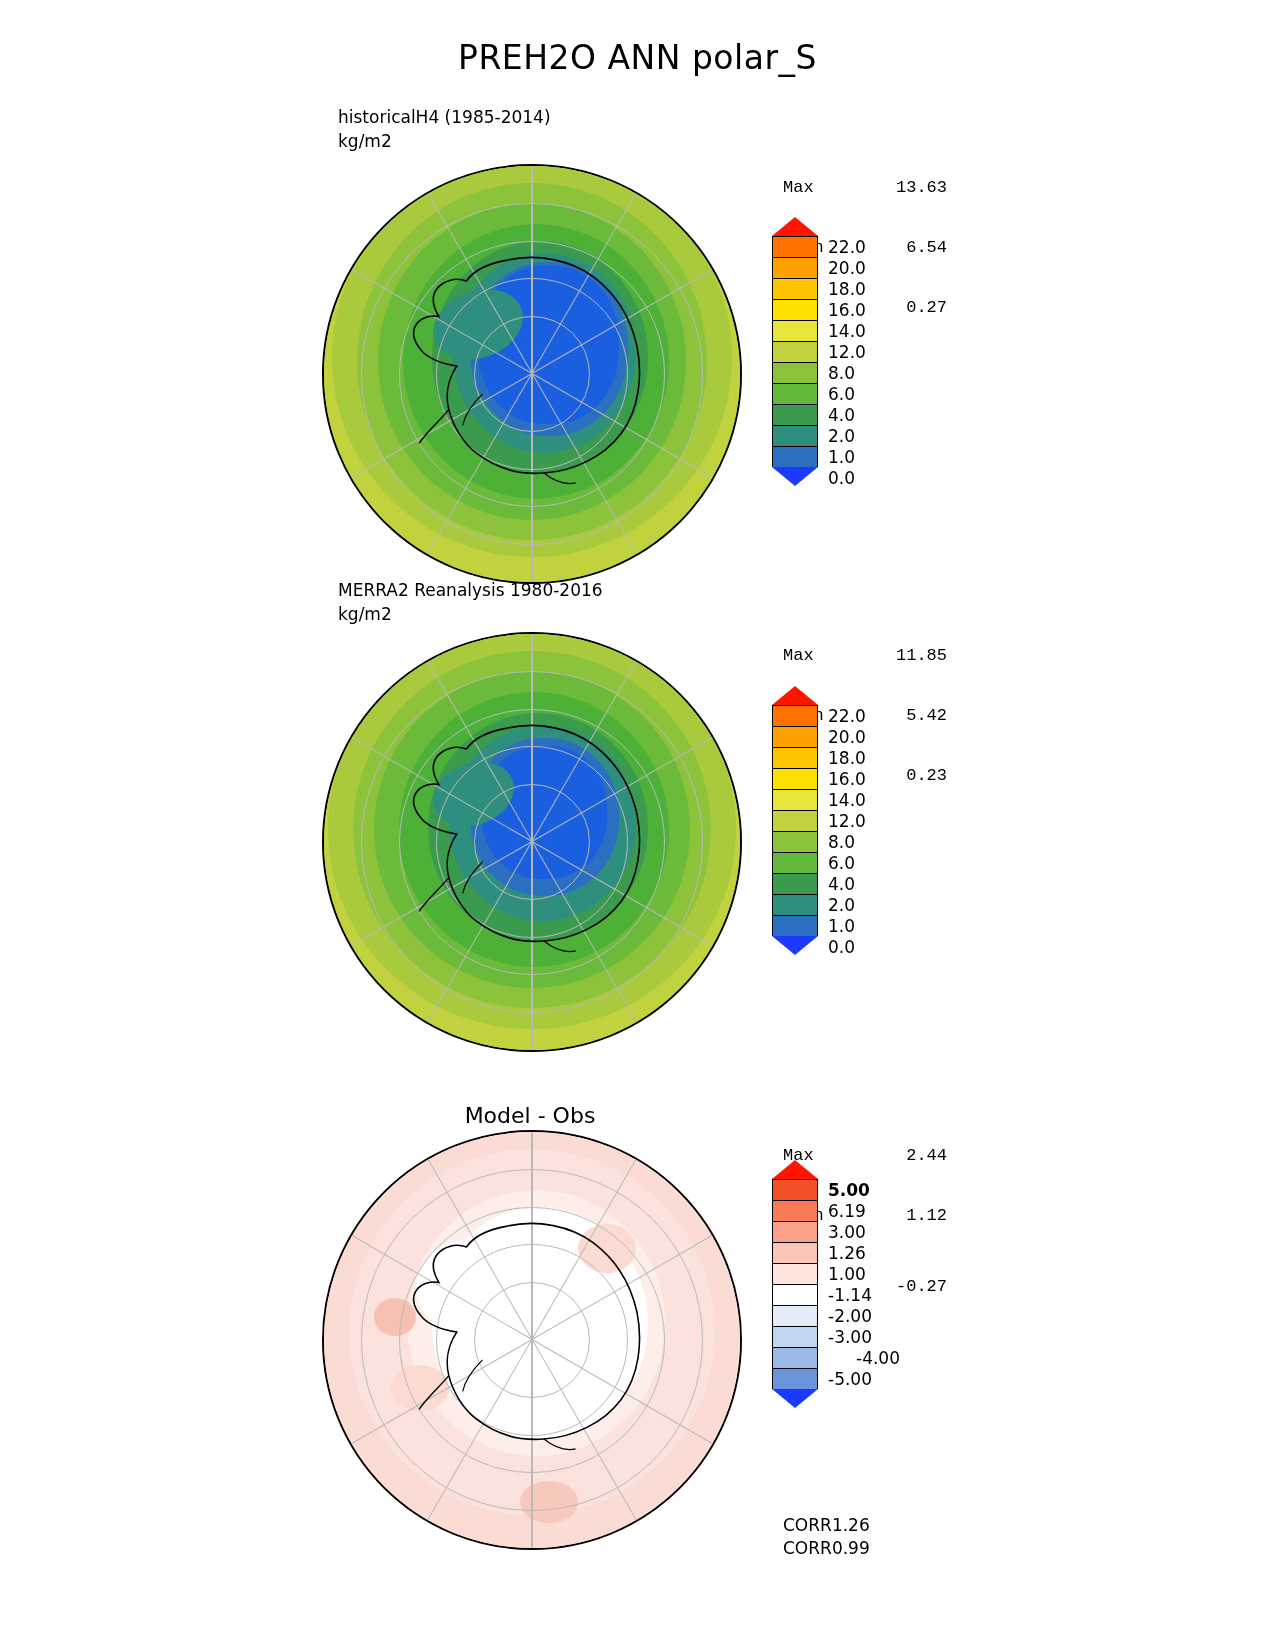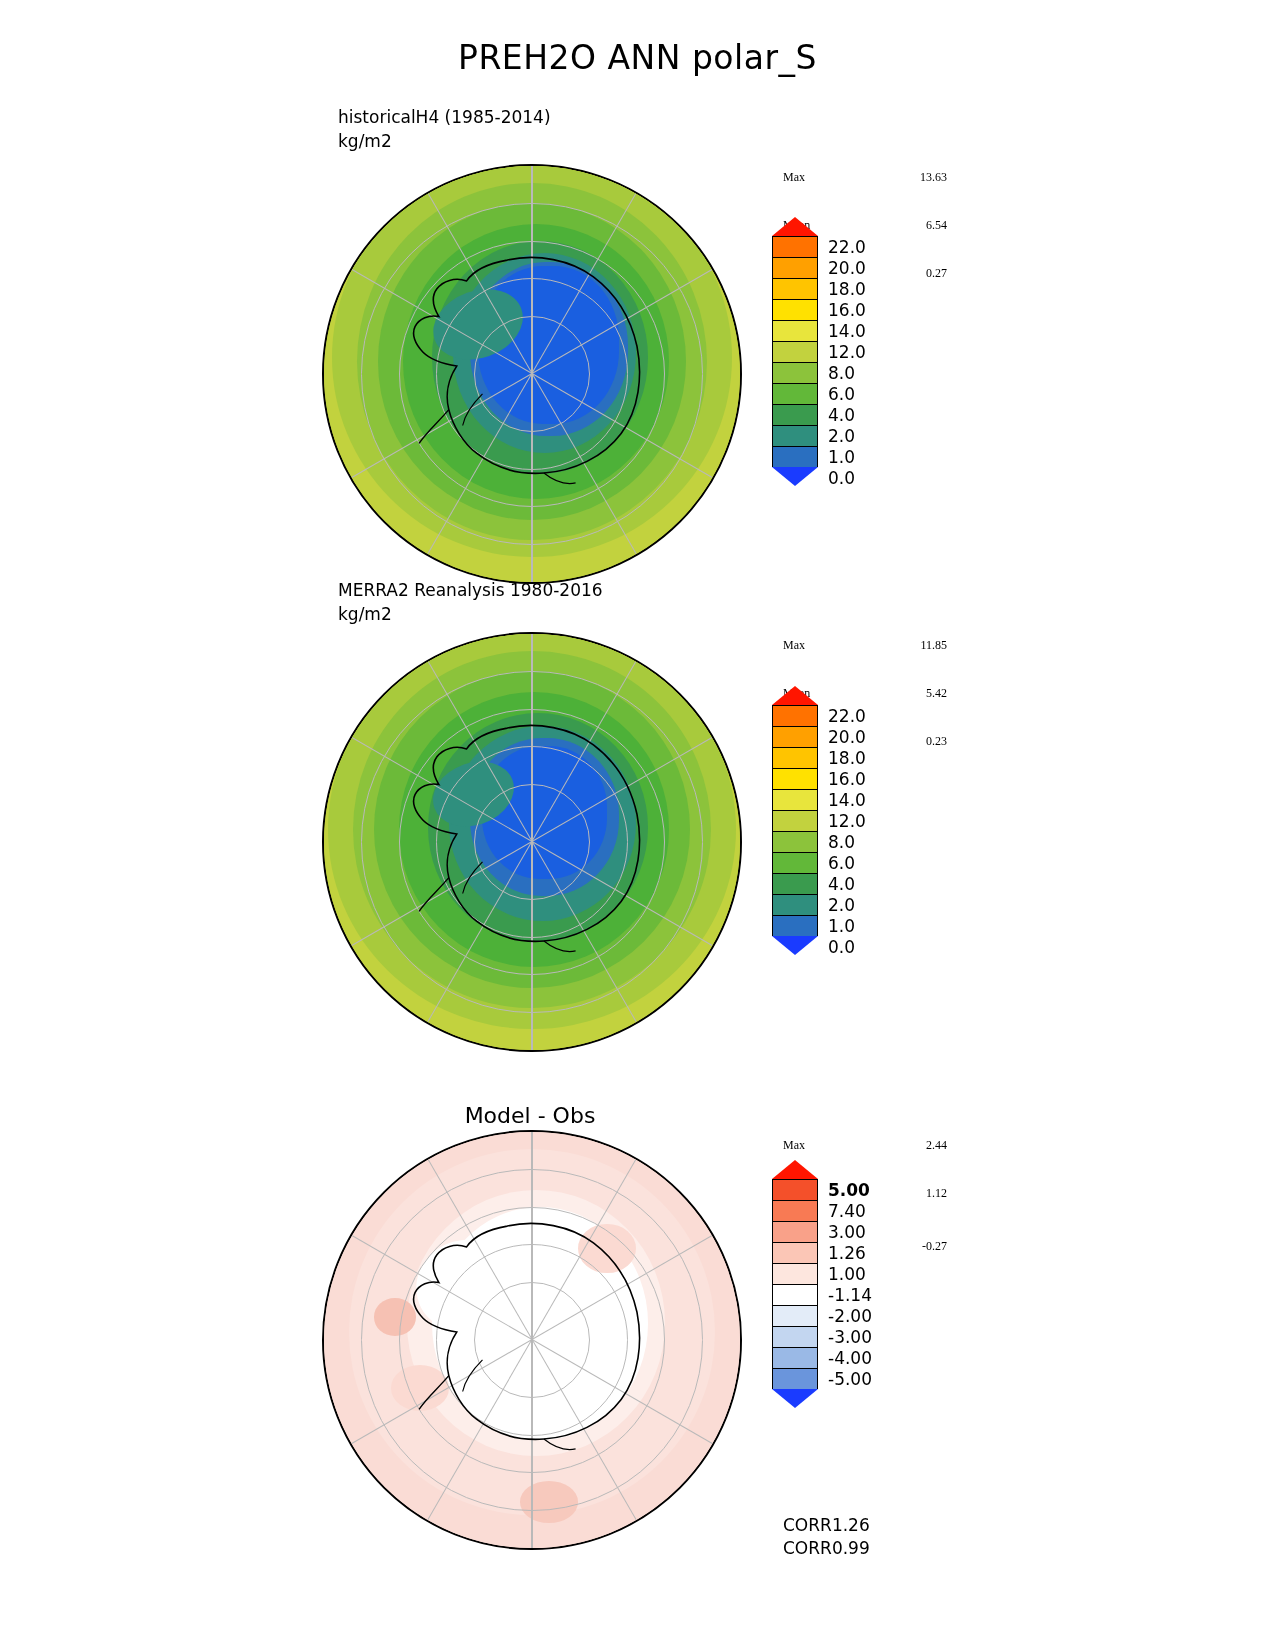--- a/index.html
+++ b/index.html
@@ -11,22 +11,22 @@
   }
 
   .panel{position:absolute;left:0;width:1275px;}
 
   .panel-title{
     position:absolute;font-size:17px;white-space:pre;
   }
   .panel-title.centered{width:560px;text-align:center;font-size:22px;}
 
   .stats{
-    position:absolute;font-size:12px;white-space:pre;
-    font-family:Liberation Serif, serif;
+    position:absolute;font-size:17px;white-space:pre;
+    font-family:Liberation Mono, monospace;
   }
   .stats .row{display:flex;}
   .stats .lbl{width:82px;display:inline-block;}
   .stats .val{width:82px;display:inline-block;text-align:right;}
 
   
   .map{
     position:absolute;border-radius:50%;overflow:hidden;
     border:2.5px solid #000;box-sizing:border-box;
   }
@@ -206,21 +206,21 @@
   </div>
 </div>
 
 <div class="panel" style="top:0;">
 
   <div class="panel-title centered" style="left:250px;top:1103px;">Model - Obs</div>
 
   <div class="stats" style="left:783px;top:1108px;">
     <div class="row"><span class="lbl">Max</span><span class="val">2.44</span></div>
     <div class="row" style="margin-top:3px;"><span class="lbl">Mean</span><span class="val">1.12</span></div>
-    <div class="row" style="margin-top:8px;"><span class="lbl">Min</span><span class="val">-0.27</span></div>
+    <div class="row" style="margin-top:14px;"><span class="lbl">Min</span><span class="val">-0.27</span></div>
   </div>
 
   <div class="map" style="left:322px;top:1130px;width:420px;height:420px;background:#fadcd5;">
     <div style="position:absolute;left:-6%;top:-6%;width:112%;height:112%;border-radius:50%;background:#fadcd5;"></div>
     <div style="position:absolute;left:6%;top:4%;width:88%;height:88%;border-radius:50%;background:#fbe2dc;"></div>
     <div style="position:absolute;left:20%;top:14%;width:62%;height:64%;border-radius:50%;background:#fdeeea;"></div>
 
     <div style="position:absolute;left:26%;top:18%;width:52%;height:56%;border-radius:50%;background:#ffffff;"></div>
     <div style="position:absolute;left:22%;top:26%;width:24%;height:22%;border-radius:50%;background:#ffffff;transform:rotate(-15deg);"></div>
 
@@ -260,28 +260,28 @@
     <div class="seg" style="background:#fde6de;"></div>
     <div class="seg" style="background:#ffffff;"></div>
     <div class="seg" style="background:#e3ecf8;"></div>
     <div class="seg" style="background:#c3d6f0;"></div>
     <div class="seg" style="background:#9ab9e6;"></div>
     <div class="seg" style="background:#6a95dc;"></div>
     <div class="cap bot"></div>
   </div>
   <div style="position:absolute;left:772px;top:1160px;">
     <div class="cbl" style="top:30px;font-weight:bold;">5.00</div>
-    <div class="cbl" style="top:51px;">7.40</div>
+    <div class="cbl" style="top:51px;">6.19</div>
     <div class="cbl" style="top:72px;">3.00</div>
     <div class="cbl" style="top:93px;">1.26</div>
     <div class="cbl" style="top:114px;">1.00</div>
     <div class="cbl" style="top:135px;">-1.14</div>
     <div class="cbl" style="top:156px;">-2.00</div>
     <div class="cbl" style="top:177px;">-3.00</div>
-    <div class="cbl" style="top:198px;">-4.00</div>
+    <div class="cbl" style="top:198px;margin-left:28px;">-4.00</div>
     <div class="cbl" style="top:219px;">-5.00</div>
   </div>
 
   <div class="footstats" style="left:783px;top:1515px;">
     <div class="row" style="display:flex;">
         <span class="lbl">CORR</span>
         <span class="val">1.26</span>
       </div>
     <div class="row" style="display:flex;margin-top:3px;">
         <span class="lbl">CORR</span>

